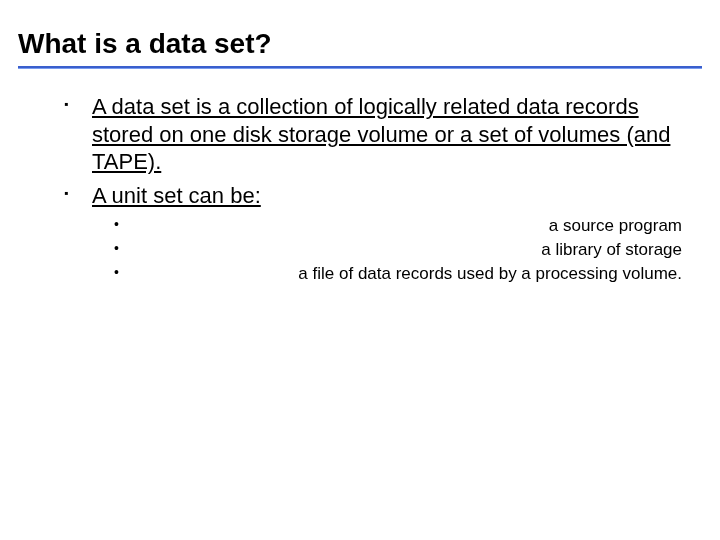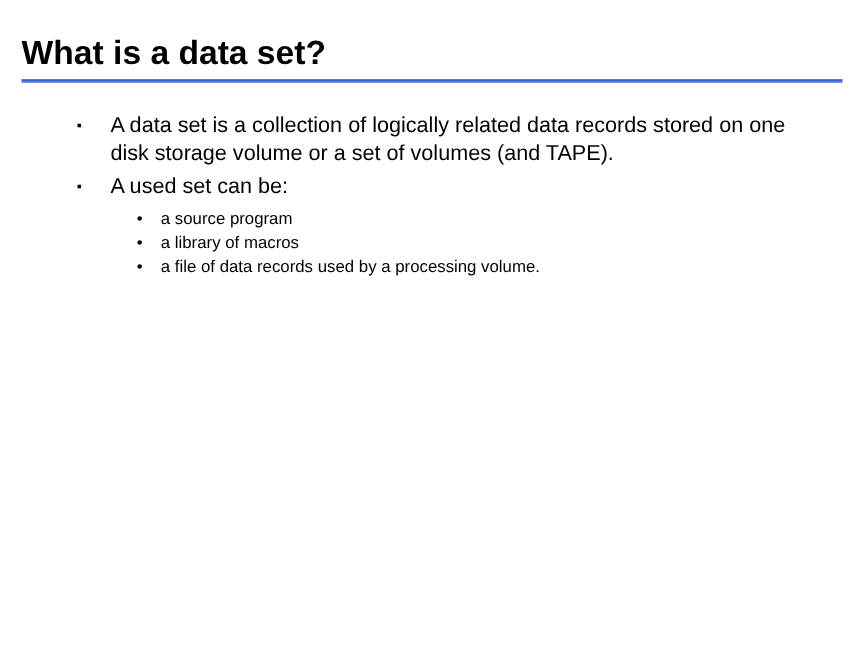--- a/index.html
+++ b/index.html
@@ -27,42 +27,44 @@
     width: 100%;
     margin-bottom: 24px;
     border-bottom: 1px solid #7a9cf0;
   }
   .content {
     padding-left: 40px;
     padding-right: 20px;
   }
   ul.main {
     list-style: none;
-    font-size: 18px;
+    font-size: 22px;
     line-height: 1.25;
+    text-decoration: underline;
   }
   ul.main > li {
     position: relative;
     padding-left: 34px;
     margin-bottom: 6px;
   }
   ul.main > li::before {
     content: "▪";
     position: absolute;
     left: 6px;
     top: 4px;
     font-size: 12px;
     color: #000;
   }
   ul.sub {
     list-style: none;
-    font-size: 14px;
+    font-size: 17px;
     line-height: 1.3;
     margin: 4px 0 8px 0;
     padding-left: 52px;
+    text-align: right;
   }
   ul.sub > li {
     position: relative;
     padding-left: 24px;
     margin-bottom: 2px;
   }
   ul.sub > li::before {
     content: "•";
     position: absolute;
     left: 4px;
@@ -73,21 +75,21 @@
 </style>
 </head>
 <body>
 
 <div class="slide">
   <div class="title">What is a data set?</div>
   <div class="rule"></div>
   <div class="content">
     <ul class="main">
       <li>A data set is a collection of logically related data records stored on one disk storage volume or a set of volumes (and TAPE).</li>
-      <li>A used set can be:</li>
+      <li>A unit set can be:</li>
     </ul>
     <ul class="sub">
       <li>a source program</li>
-      <li>a library of macros</li>
+      <li>a library of storage</li>
       <li>a file of data records used by a processing volume.</li>
     </ul>
   </div>
 </div>
 
 </body></html>

